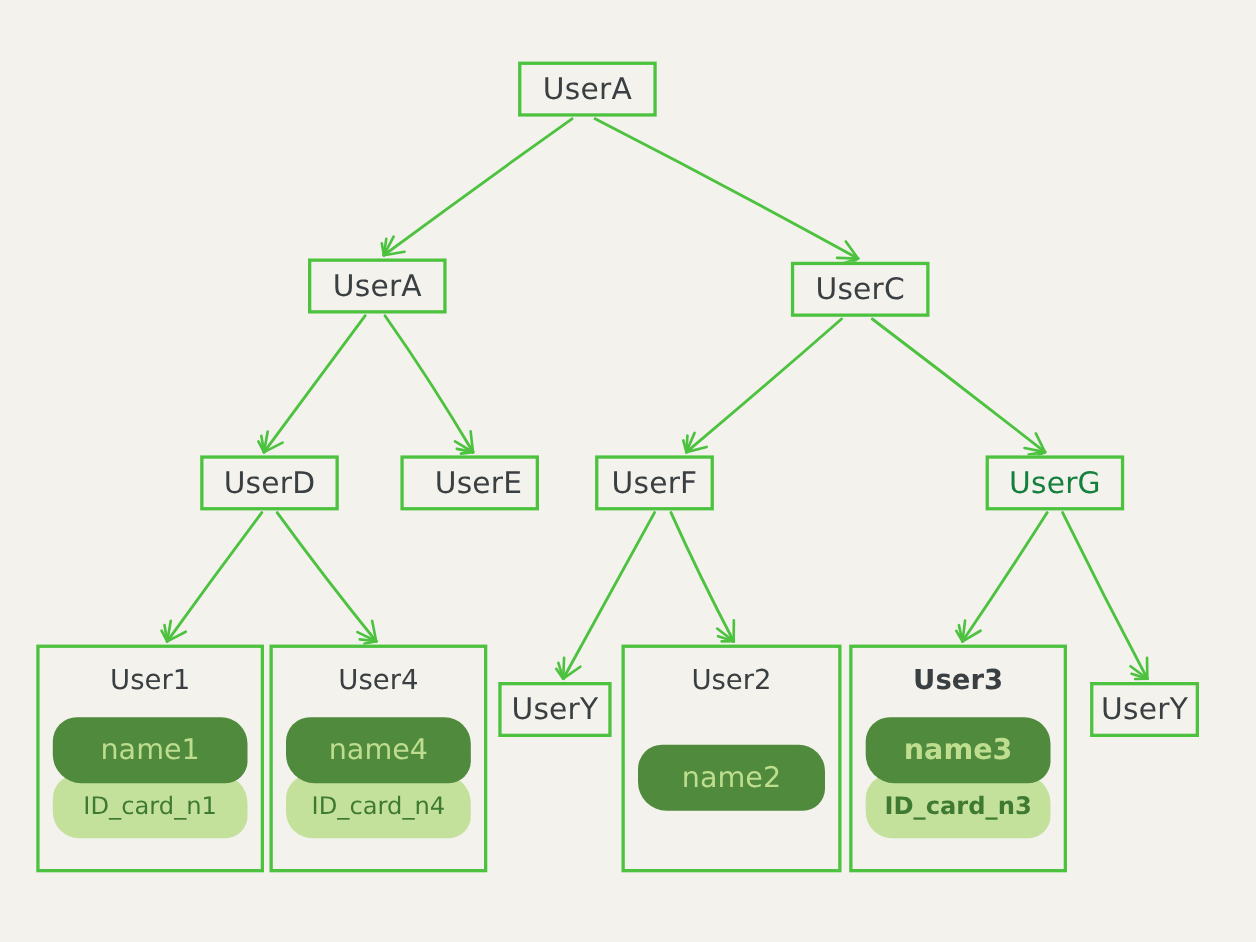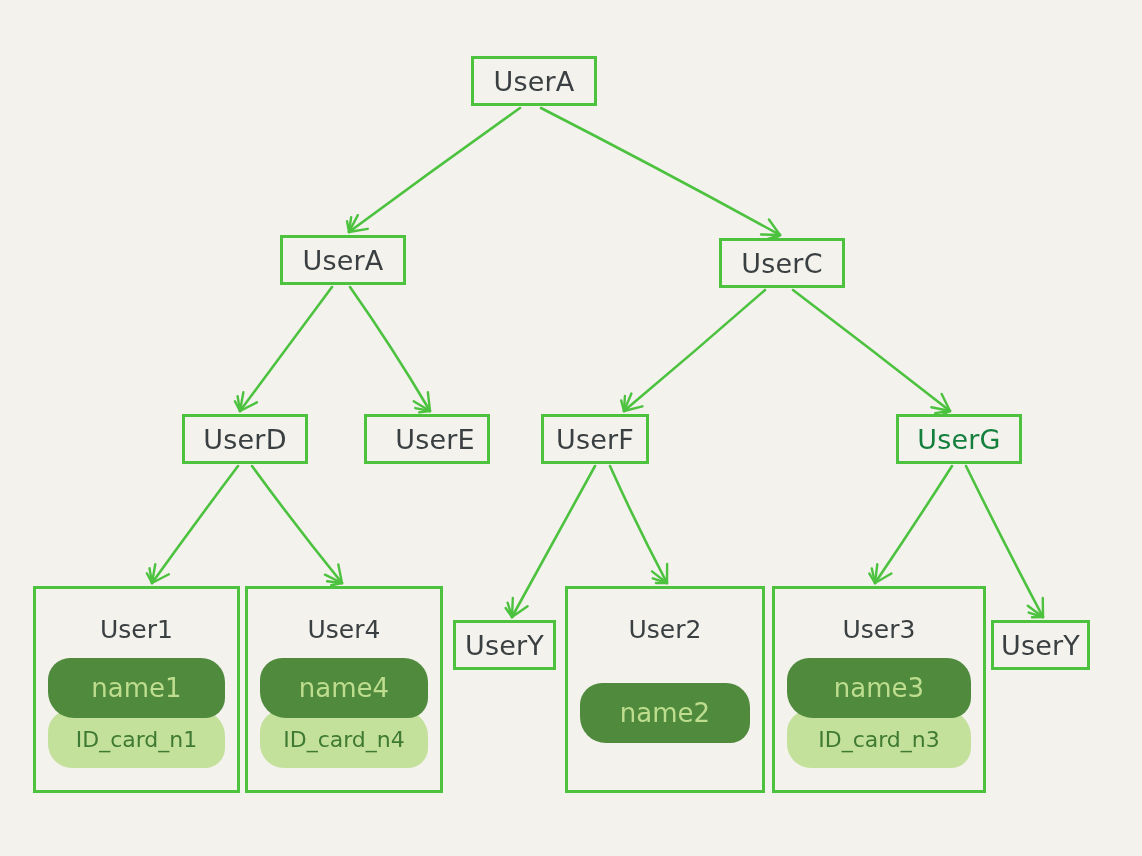--- a/index.html
+++ b/index.html
@@ -47,21 +47,21 @@
   .node-card {
     flex-direction: column;
     align-items: stretch;
     justify-content: flex-start;
     padding: 0;
   }
   .card-title {
     text-align: center;
     color: #3A3F41;
     font-size: 25px;
-    padding-top: 26px;
+    padding-top: 14px;
     padding-bottom: 6px;
     white-space: nowrap;
   }
   .card-body {
     flex: 1;
     display: flex;
     flex-direction: column;
     justify-content: center;
     padding: 0 12px 14px 12px;
     position: relative;
@@ -224,21 +224,21 @@
           <div class="pill pill-name" style="background: rgb(79, 138, 61); color: rgb(190, 221, 142);">name4</div>
           <div class="pill pill-id" style="background: rgb(196, 225, 156); color: rgb(63, 122, 50);">ID_card_n4</div>
         </div>
       </div>
       <div class="node node-card" style="left: 565px; top: 586px; width: 200px; height: 207px; border-color: rgb(76, 194, 63);">
         <div class="card-title" style="color: rgb(58, 63, 65);">User2</div>
         <div class="card-body">
           <div class="pill pill-name" style="background: rgb(79, 138, 61); color: rgb(190, 221, 142);">name2</div>
         </div>
       </div>
-      <div class="node node-card" style="left: 772px; top: 586px; width: 214px; height: 207px; border-color: rgb(76, 194, 63);">
+      <div class="node node-card" style="left: 772px; top: 586px; width: 198px; height: 207px; border-color: rgb(76, 194, 63); font-weight: bold;">
         <div class="card-title" style="color: rgb(58, 63, 65);">User3</div>
         <div class="card-body">
           <div class="pill pill-name" style="background: rgb(79, 138, 61); color: rgb(190, 221, 142);">name3</div>
           <div class="pill pill-id" style="background: rgb(196, 225, 156); color: rgb(63, 122, 50);">ID_card_n3</div>
         </div>
       </div>
     </div>
 </div>
 
 </body></html>

